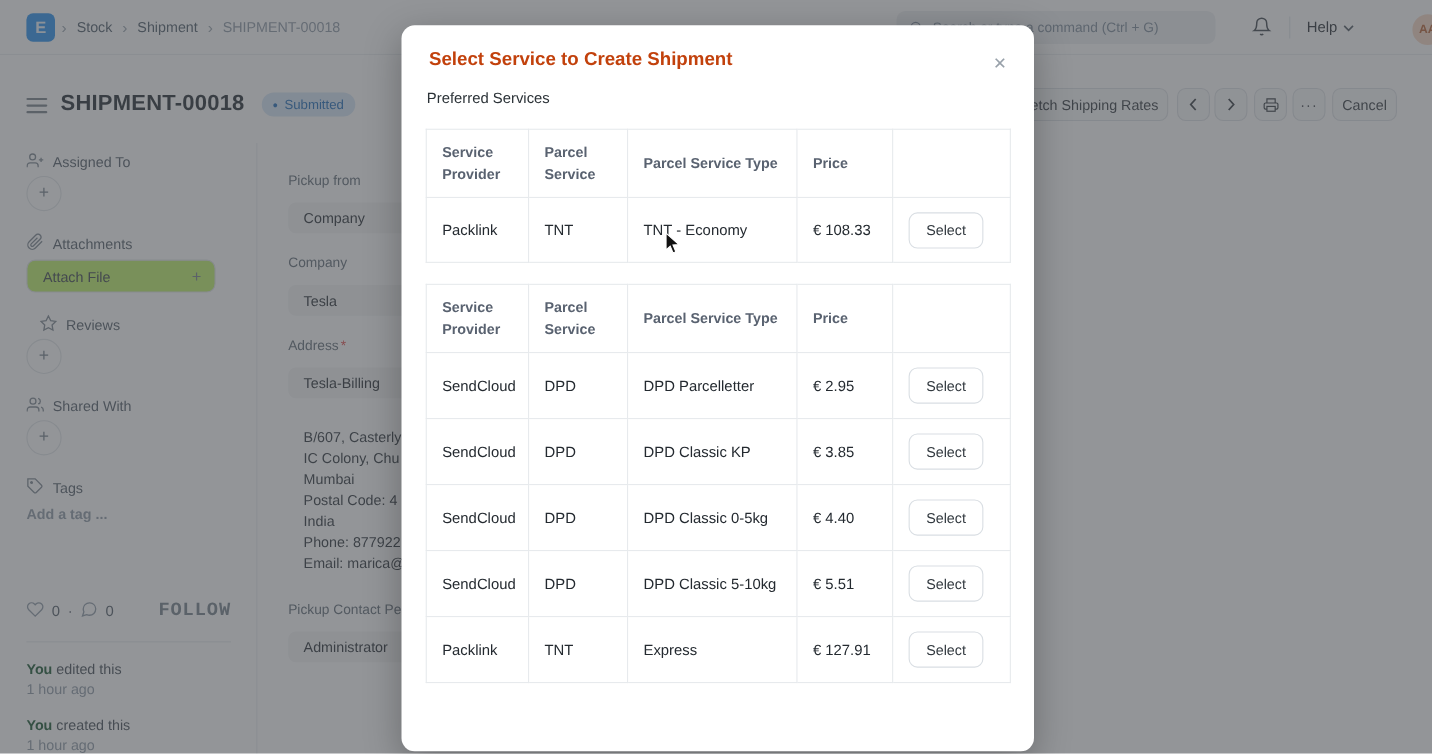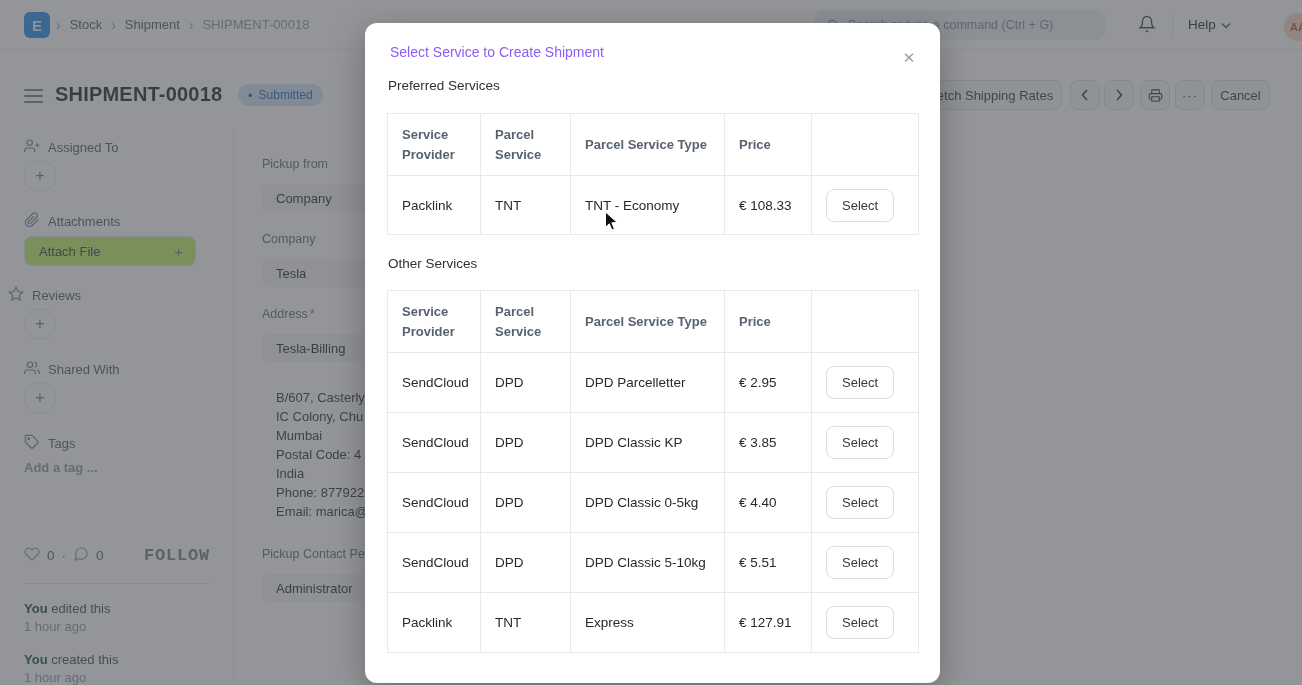--- a/index.html
+++ b/index.html
@@ -49,21 +49,21 @@
   .side-border{position:absolute;left:233px;top:130px;bottom:0;width:1px;background:#eceef1;}
   .f-label{position:absolute;font-size:12.5px;color:#5f6b76;}
   .f-label .req{color:#e24c4c;margin-left:2px;}
   .f-value{position:absolute;width:300px;height:28px;background:#f4f5f6;border-radius:7px;
     display:flex;align-items:center;padding-left:14px;box-sizing:border-box;font-size:13px;color:#242a30;}
   .f-block{position:absolute;font-size:13px;color:#2a3138;line-height:19px;white-space:nowrap;}
   
   .backdrop{position:absolute;inset:0;background:rgba(75,79,83,0.6);z-index:50;}
   .modal{position:absolute;left:365px;top:23px;width:575px;height:660px;background:#fff;border-radius:12px;
     box-shadow:0 10px 34px rgba(0,0,0,.28);z-index:60;box-sizing:border-box;padding:21px 22px 0 22px;}
-  .m-title{font-size:14px;font-weight:400;color:#8b5cf6;padding-left:3px;}
+  .m-title{font-size:17px;font-weight:700;color:#c2410c;padding-left:3px;}
   .m-close{position:absolute;top:22px;right:18px;width:26px;height:26px;border:none;background:none;
     color:#98a1aa;font-size:15px;cursor:pointer;display:flex;align-items:center;justify-content:center;}
   .m-section{margin-top:18px;font-size:13.5px;color:#2b3237;padding-left:1px;}
   table.svc{border-collapse:collapse;table-layout:fixed;width:531px;margin-top:20px;}
   table.svc th,table.svc td{border:1px solid #e7eaed;text-align:left;}
   table.svc th{padding:11px 14px;font-size:13px;font-weight:bold;color:#596270;line-height:1.5;vertical-align:middle;}
   table.svc td{height:58px;padding:0 14px;font-size:13.5px;color:#242a30;vertical-align:middle;}
   table.svc.other td{height:59px;}
   .col-provider{width:93px;}.col-service{width:90px;}.col-type{width:154px;}.col-price{width:87px;}.col-btn{width:107px;}
   .select-btn{font-family:inherit;font-size:13px;color:#333a40;background:#fff;border:1px solid #d9dee3;
@@ -158,21 +158,21 @@
     <span><svg width="16" height="16" viewBox="0 0 24 24" fill="none" stroke="currentColor" stroke-width="1.8">
           <path d="M21.44 11.05l-9.19 9.19a6 6 0 0 1-8.49-8.49l9.19-9.19a4 4 0 0 1 5.66 5.66l-9.2 9.19a2 2 0 0 1-2.83-2.83l8.49-8.48"></path>
         </svg></span>
     <span>Attachments</span>
   </div>
   <div class="attach-btn">
     <span>Attach File</span>
     <span class="plus">+</span>
   </div>
 
-  <div class="sb-label" style="left:8px;top:286px;">
+  <div class="sb-label" style="left:36px;top:286px;">
     <span><svg width="16" height="16" viewBox="0 0 24 24" fill="none" stroke="currentColor" stroke-width="1.8">
           <polygon points="12 2 15.09 8.26 22 9.27 17 14.14 18.18 21.02 12 17.77 5.82 21.02 7 14.14 2 9.27 8.91 8.26"></polygon>
         </svg></span>
     <span>Reviews</span>
   </div>
   <div class="plus-circle" style="left:24px;top:308px;">+</div>
 
   <div class="sb-label" style="left:24px;top:360px;">
     <span><svg width="16" height="16" viewBox="0 0 24 24" fill="none" stroke="currentColor" stroke-width="1.8">
           <path d="M17 21v-2a4 4 0 0 0-4-4H5a4 4 0 0 0-4 4v2"></path>
@@ -269,21 +269,20 @@
       <tr>
         <td>Packlink</td>
         <td>TNT</td>
         <td>TNT - Economy</td>
         <td>€ 108.33</td>
         <td><button class="select-btn">Select</button></td>
       </tr>
     </tbody>
   </table>
 
-  <div class="m-section" style="margin-top:21px;">Other Services</div>
   <table class="svc other" style="margin-top:19px;">
     <colgroup>
         <col class="col-provider">
         <col class="col-service">
         <col class="col-type">
         <col class="col-price">
         <col class="col-btn">
       </colgroup>
     <thead>
       <tr>

